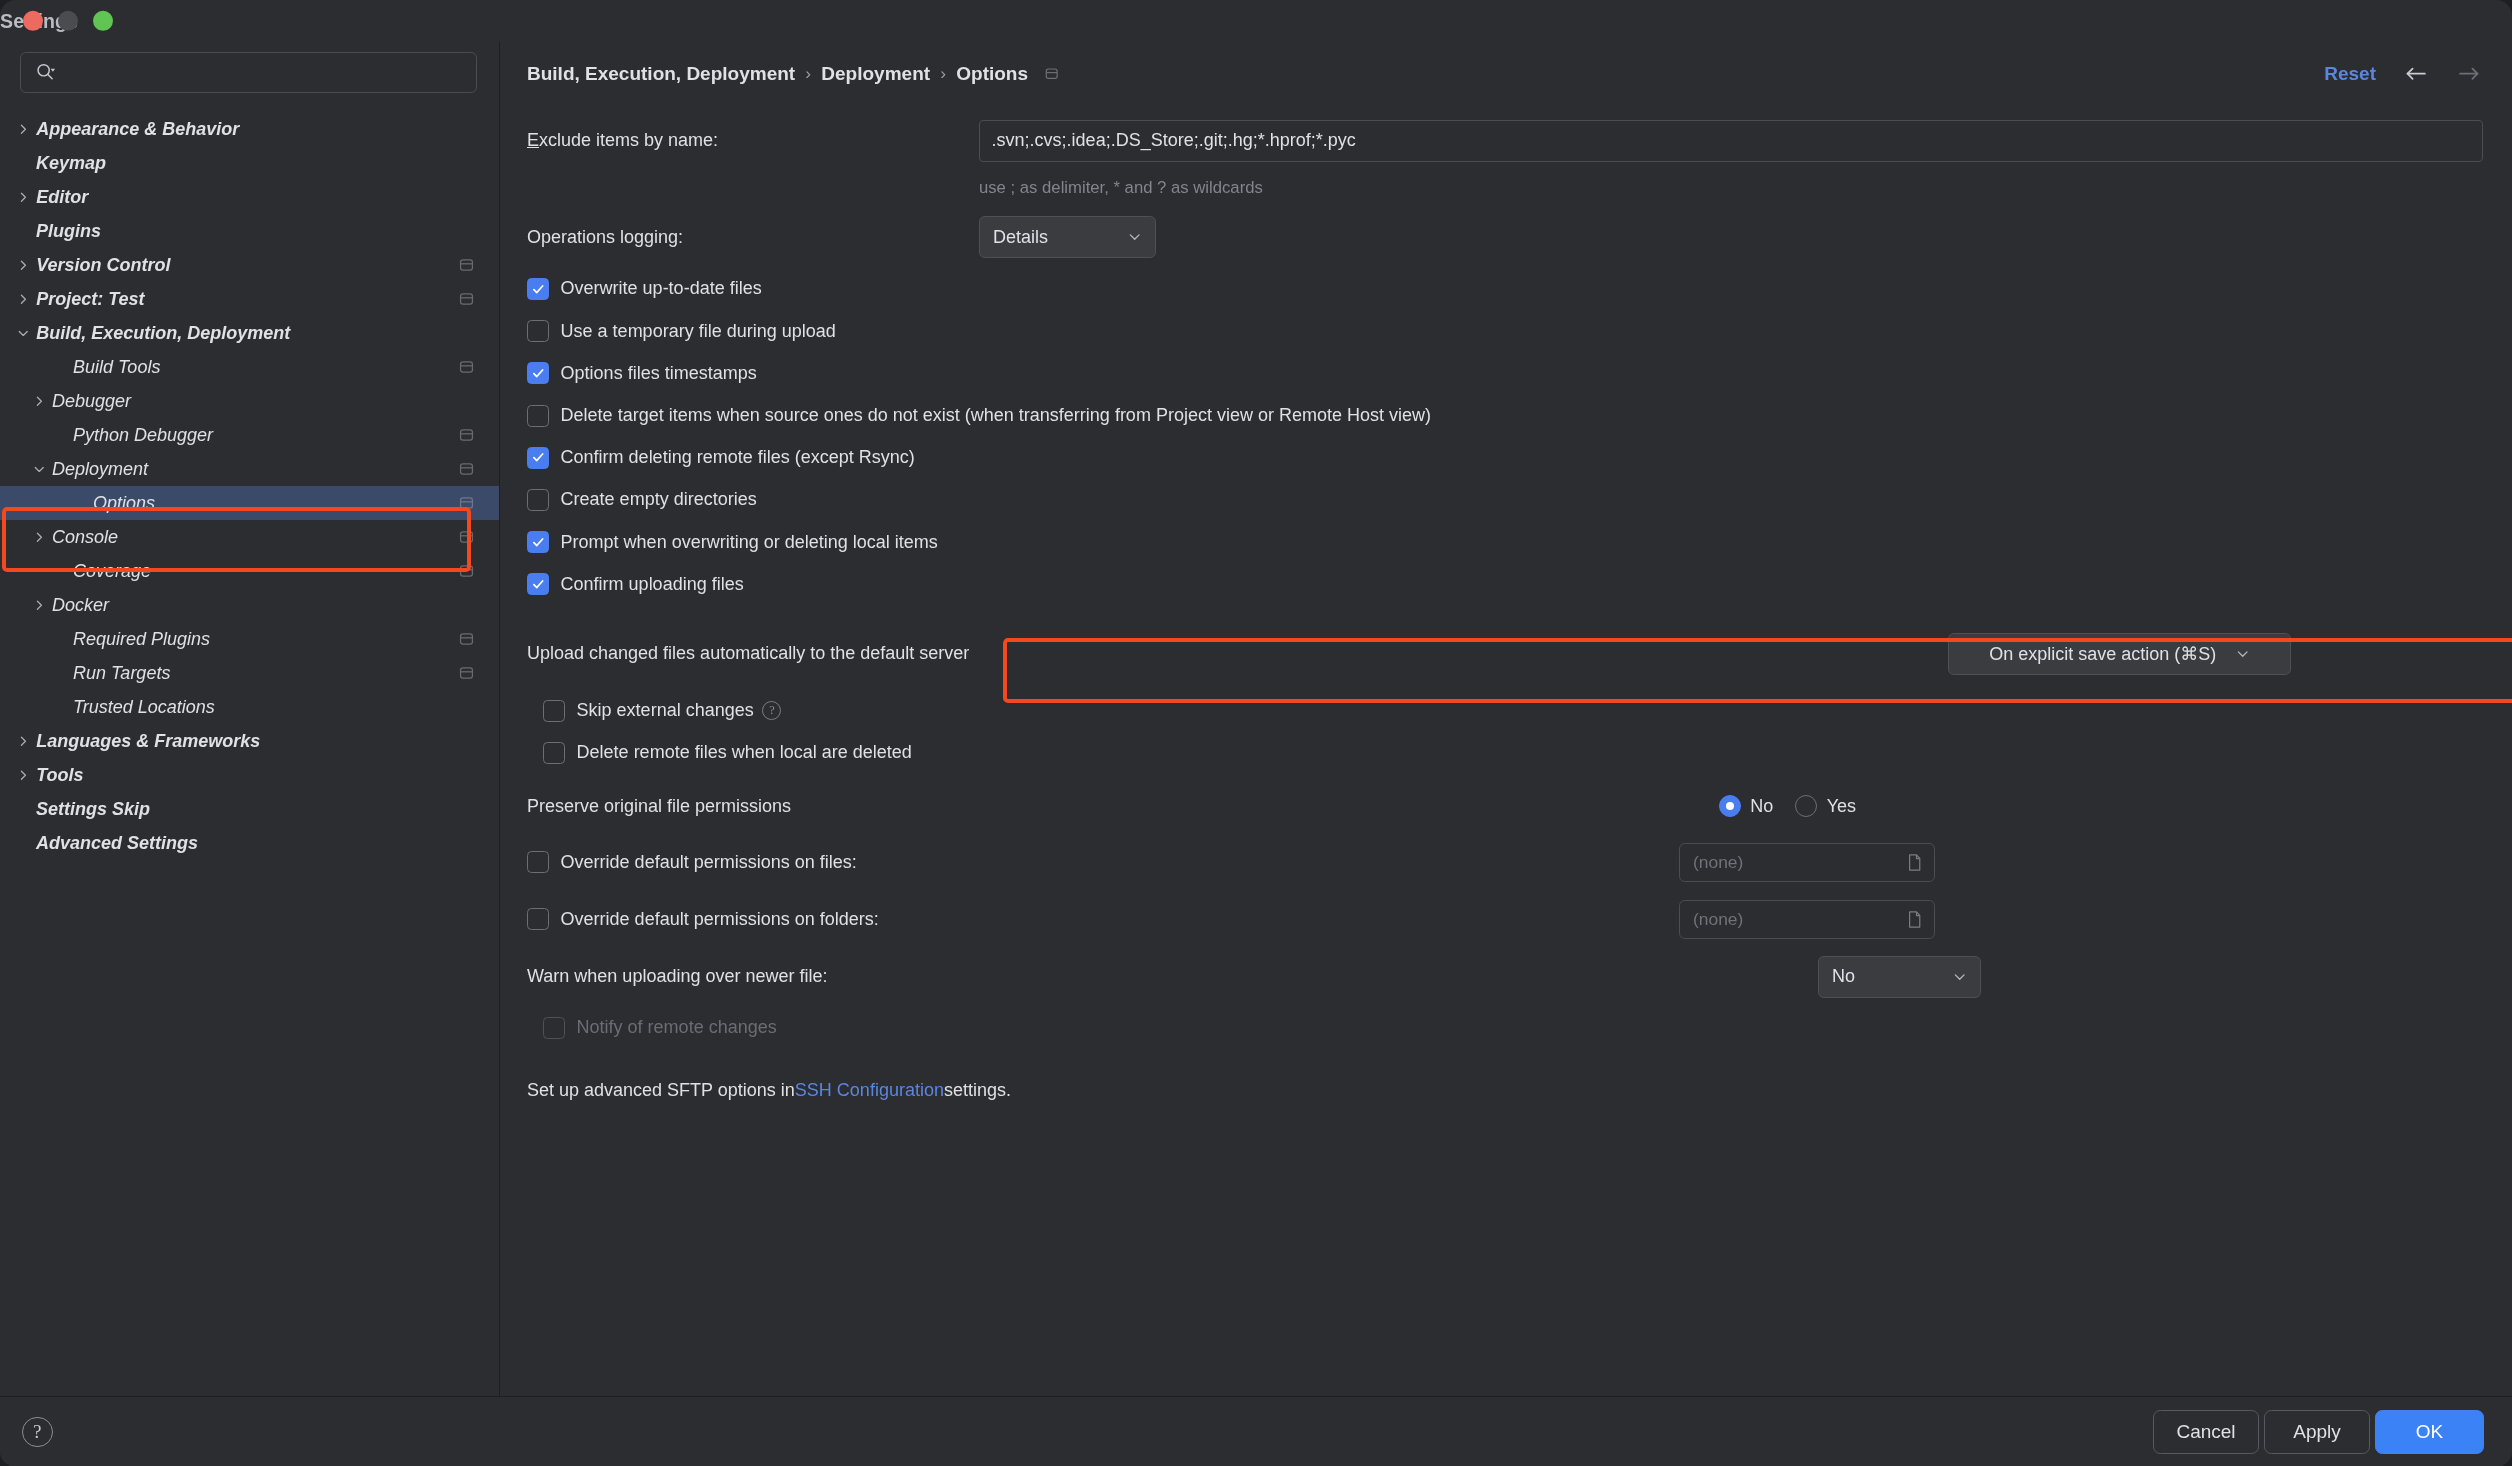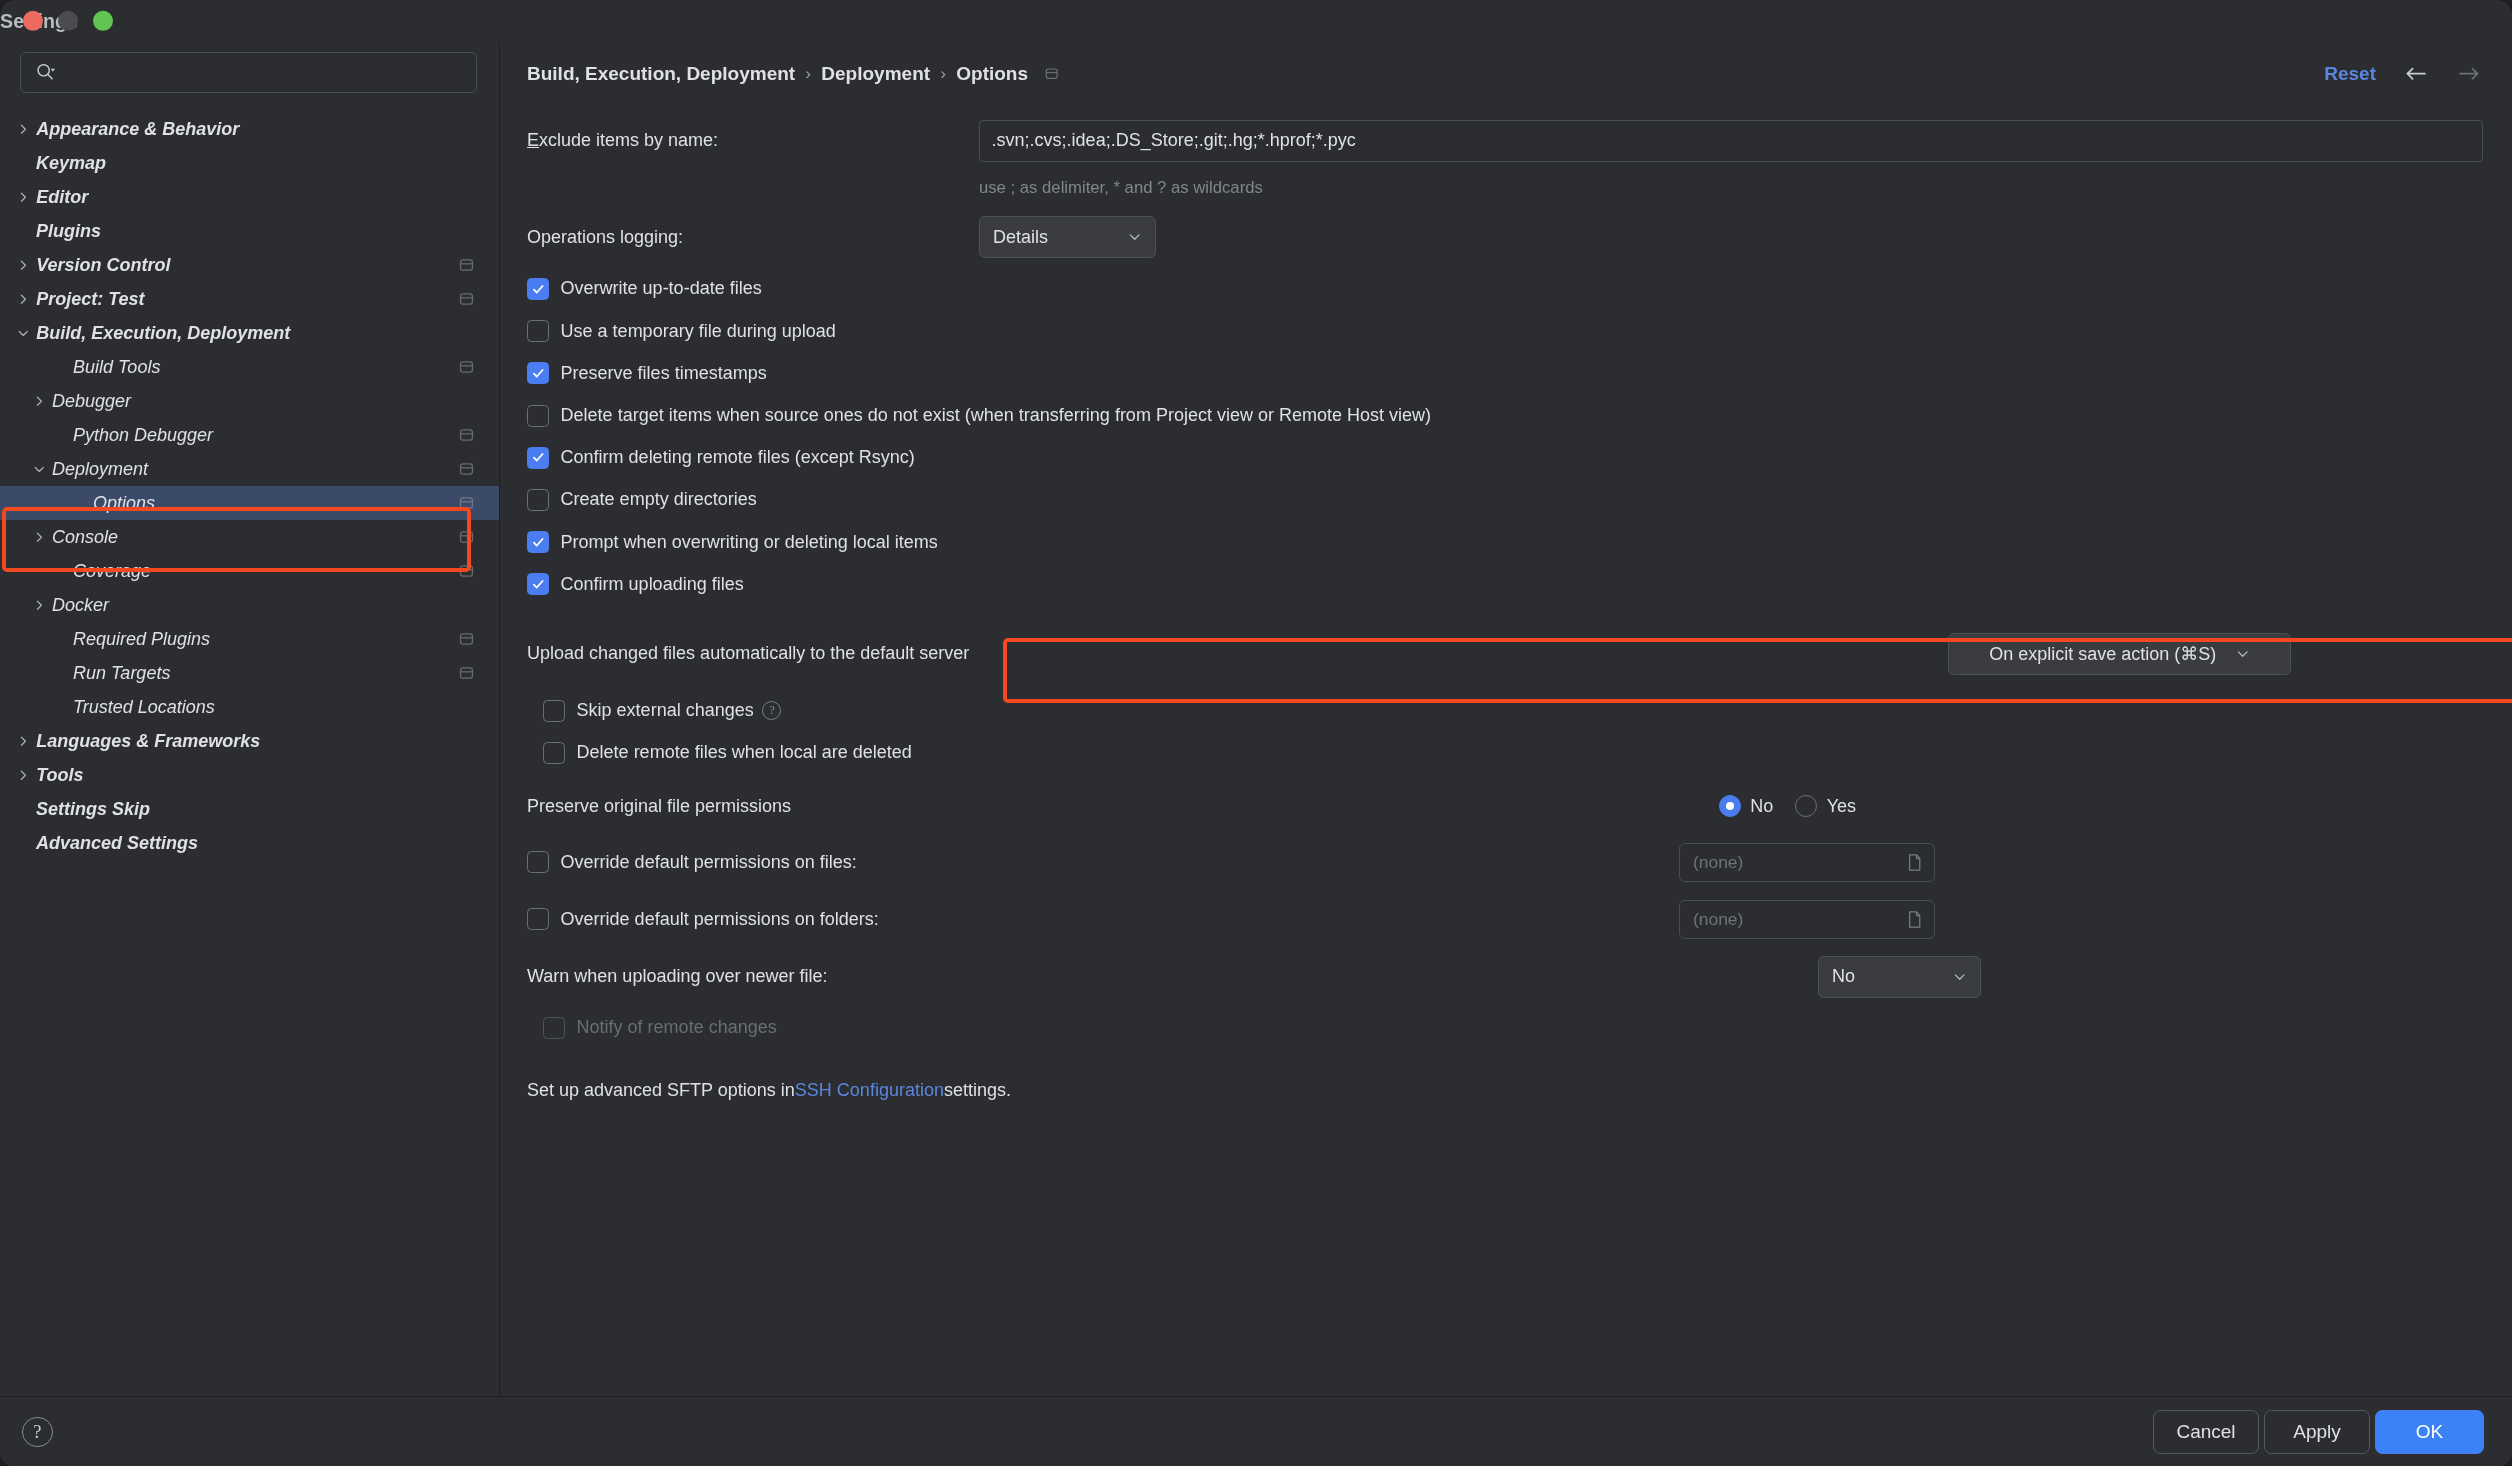--- a/index.html
+++ b/index.html
@@ -502,21 +502,21 @@
             <div class="cb-row">
               <span class="cbox"></span>
               <span class="cb-label">Use a temporary file during upload</span>
             </div>
             <div class="cb-row">
               <span class="cbox checked">
                 <svg width="14.5" height="14.5" viewBox="0 0 20 20" fill="none">
                   <path d="M4 10.5 L8 14.5 L16 5.5" stroke="#ffffff" stroke-width="2.4" stroke-linecap="round" stroke-linejoin="round"></path>
                 </svg>
               </span>
-              <span class="cb-label">Preserve files timestamps</span>
+              <span class="cb-label">Options files timestamps</span>
             </div>
             <div class="cb-row">
               <span class="cbox"></span>
               <span class="cb-label">Delete target items when source ones do not exist (when transferring from Project view or Remote Host view)</span>
             </div>
             <div class="cb-row">
               <span class="cbox checked">
                 <svg width="14.5" height="14.5" viewBox="0 0 20 20" fill="none">
                   <path d="M4 10.5 L8 14.5 L16 5.5" stroke="#ffffff" stroke-width="2.4" stroke-linecap="round" stroke-linejoin="round"></path>
                 </svg>

